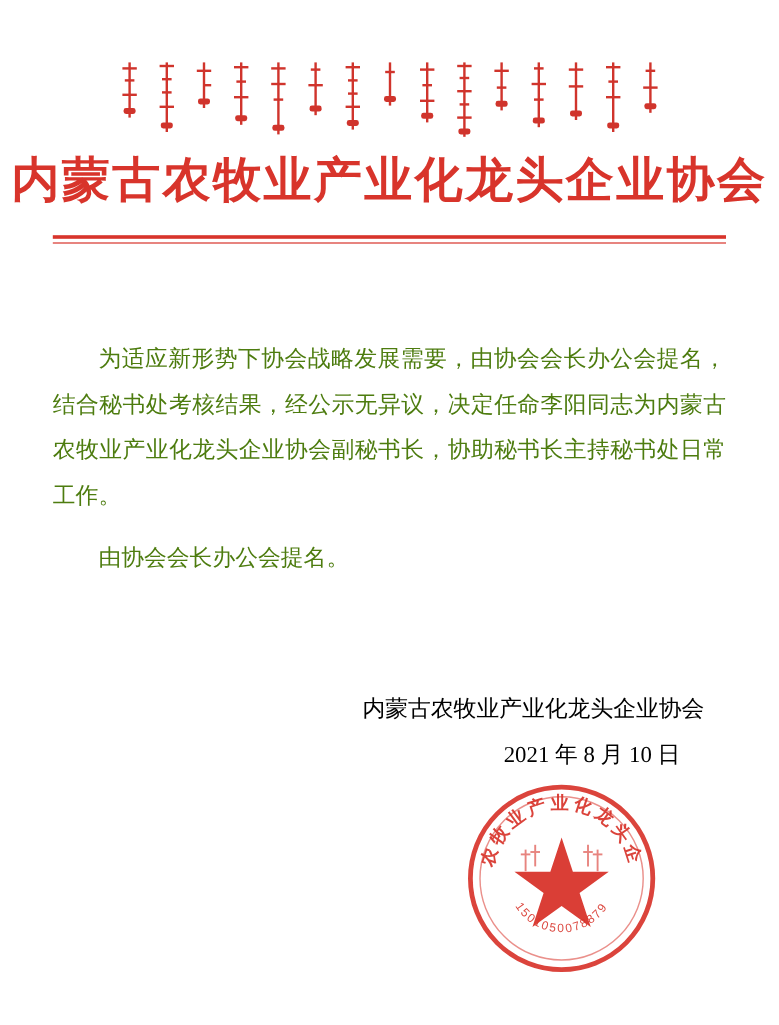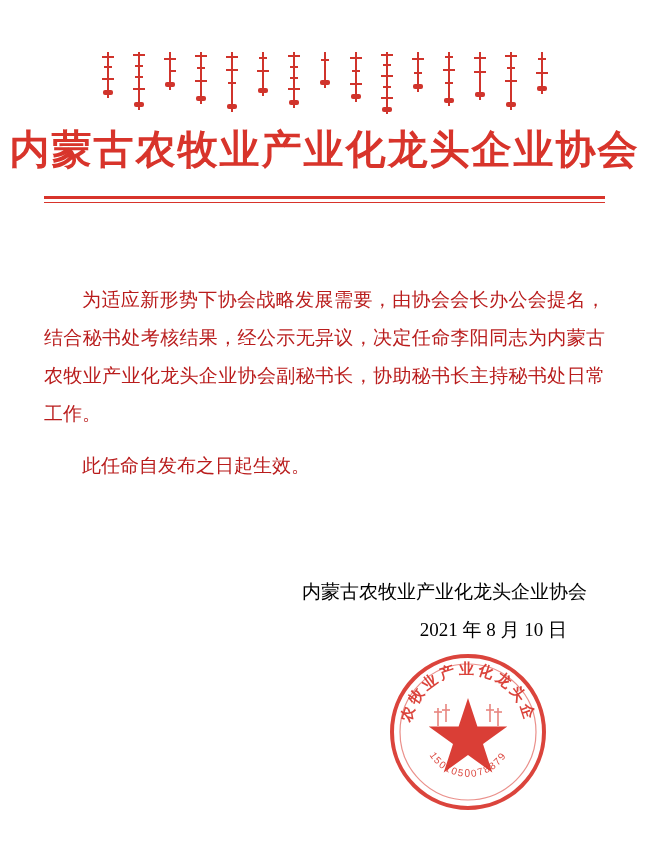--- a/index.html
+++ b/index.html
@@ -124,21 +124,21 @@
     margin-bottom: 6px;
     color: #000;
   }
 
   .para {
     font-size: 19px;
     line-height: 2.0;
     text-align: justify;
     text-justify: inter-ideograph;
     text-indent: 2em;
-    color: #b91c1c;
+    color: #4d7c0f;
     margin: 0 0 4px 0;
   }
 
   .para.second {
     margin-top: 14px;
   }
 
   
   .signature {
     position: relative;
@@ -292,21 +292,21 @@
       <div class="rule-thick"></div>
       <div class="rule-thin"></div>
     </div>
   </div>
 
   <div class="doc-body">
 
 
     <p class="para">为适应新形势下协会战略发展需要，由协会会长办公会提名，结合秘书处考核结果，经公示无异议，决定任命李阳同志为内蒙古农牧业产业化龙头企业协会副秘书长，协助秘书长主持秘书处日常工作。</p>
 
-    <p class="para second">此任命自发布之日起生效。</p>
+    <p class="para second">由协会会长办公会提名。</p>
   </div>
 
   <div class="signature">
     <div class="sig-org">内蒙古农牧业产业化龙头企业协会</div>
     <div class="sig-date">2021 年 8 月 10 日</div>
   </div>
 
   <div class="seal">
     <svg width="160" height="160" viewBox="0 0 160 160" xmlns="http://www.w3.org/2000/svg">
       <defs>

